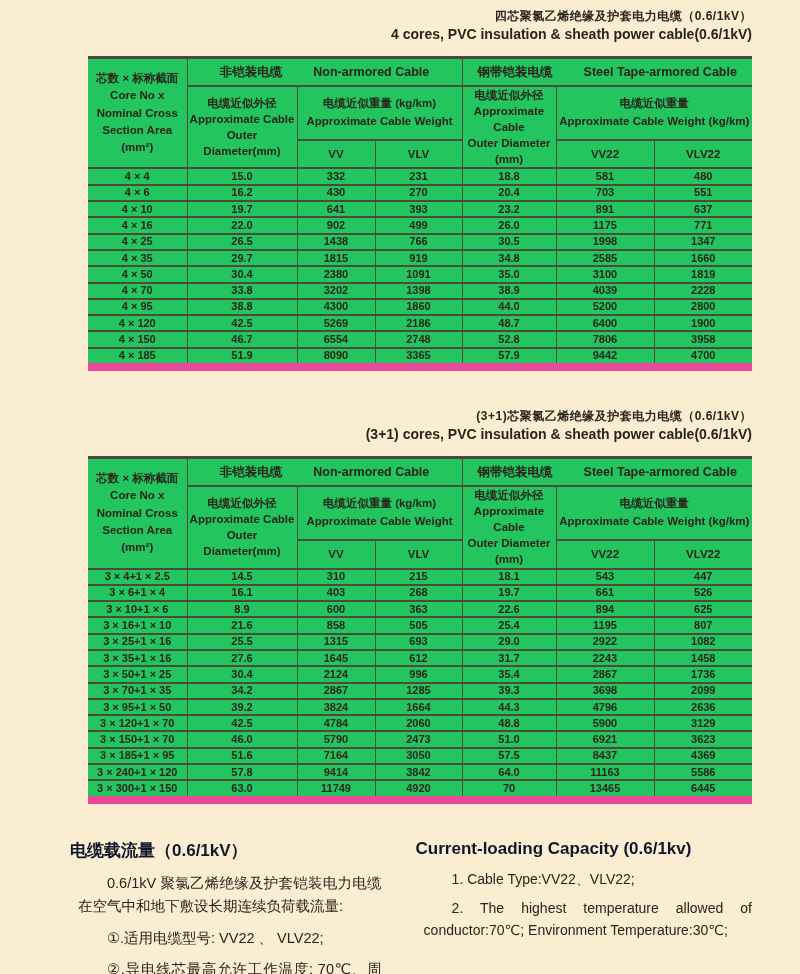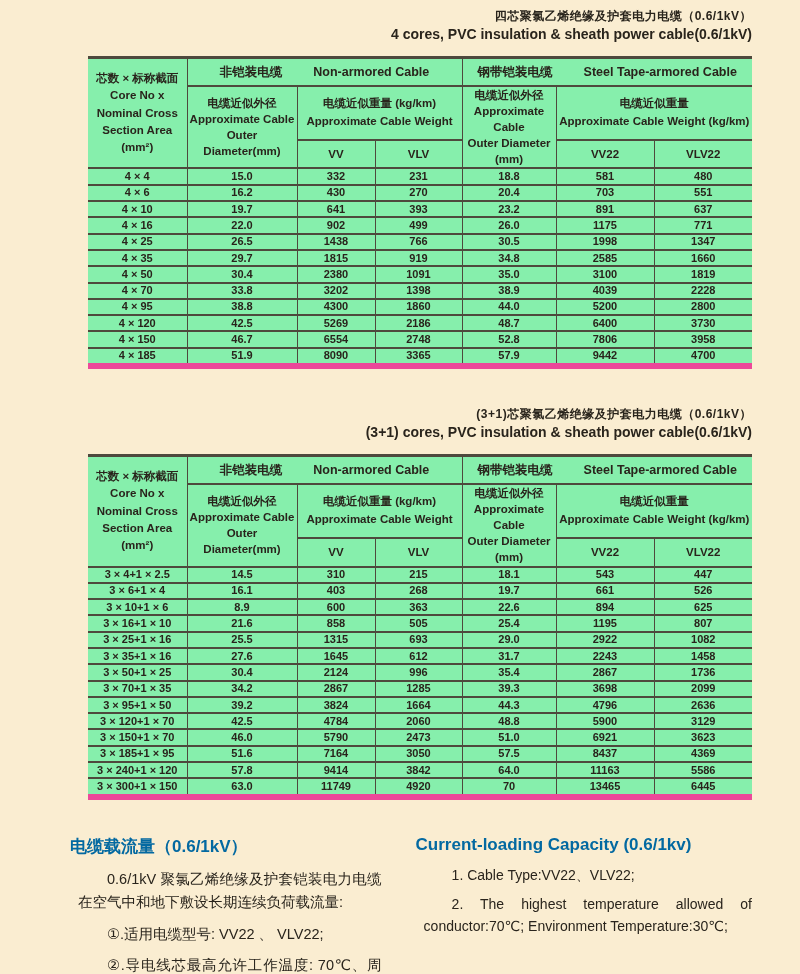--- a/index.html
+++ b/index.html
@@ -17,22 +17,22 @@
   }
   .doc-title .t-zh { font-size:12px; line-height:17px; letter-spacing:0.5px; }
   .doc-title .t-en { font-size:14px; line-height:18px; }
 
   table.cable-table {
     border-collapse:collapse;
     table-layout:fixed;
     width:664px;
     margin:13px 0 0 88px;
     border-top:3px solid #4E493D;
-    border-bottom:6px solid #ec4899;
-    background:#86efac;
+    border-bottom:8px solid #ec4899;
+    background:#22c55e;
   }
   .cable-table th, .cable-table td {
     border-top:2px solid #4E493D;
     border-bottom:2px solid #4E493D;
     border-left:1.2px solid #4E493D;
     border-right:1.2px solid #4E493D;
     text-align:center;
     vertical-align:middle;
     padding:0 2px;
   }
@@ -60,21 +60,21 @@
 
   .notes {
     display:flex;
     margin:35px 40px 0 70px;
     gap:26px;
   }
   .notes-col h3 {
     margin:0 0 10px 0;
     font-size:17px;
     font-weight:bold;
-    color:#0369a1;
+    color:#0f172a;
   }
   .notes-col p {
     margin:8px;
     text-indent:2em;
     text-align:justify;
   }
   .notes-zh { width:322px; font-size:14.5px; }
   .notes-zh p { line-height:1.62; }
   .notes-en { width:347px; font-size:14px; }
   .notes-en p { line-height:1.56; }
@@ -215,21 +215,21 @@
           <td>5200</td>
           <td>2800</td>
         </tr>
         <tr>
           <td>4 × 120</td>
           <td>42.5</td>
           <td>5269</td>
           <td>2186</td>
           <td>48.7</td>
           <td>6400</td>
-          <td>3730</td>
+          <td>1900</td>
         </tr>
         <tr>
           <td>4 × 150</td>
           <td>46.7</td>
           <td>6554</td>
           <td>2748</td>
           <td>52.8</td>
           <td>7806</td>
           <td>3958</td>
         </tr>

